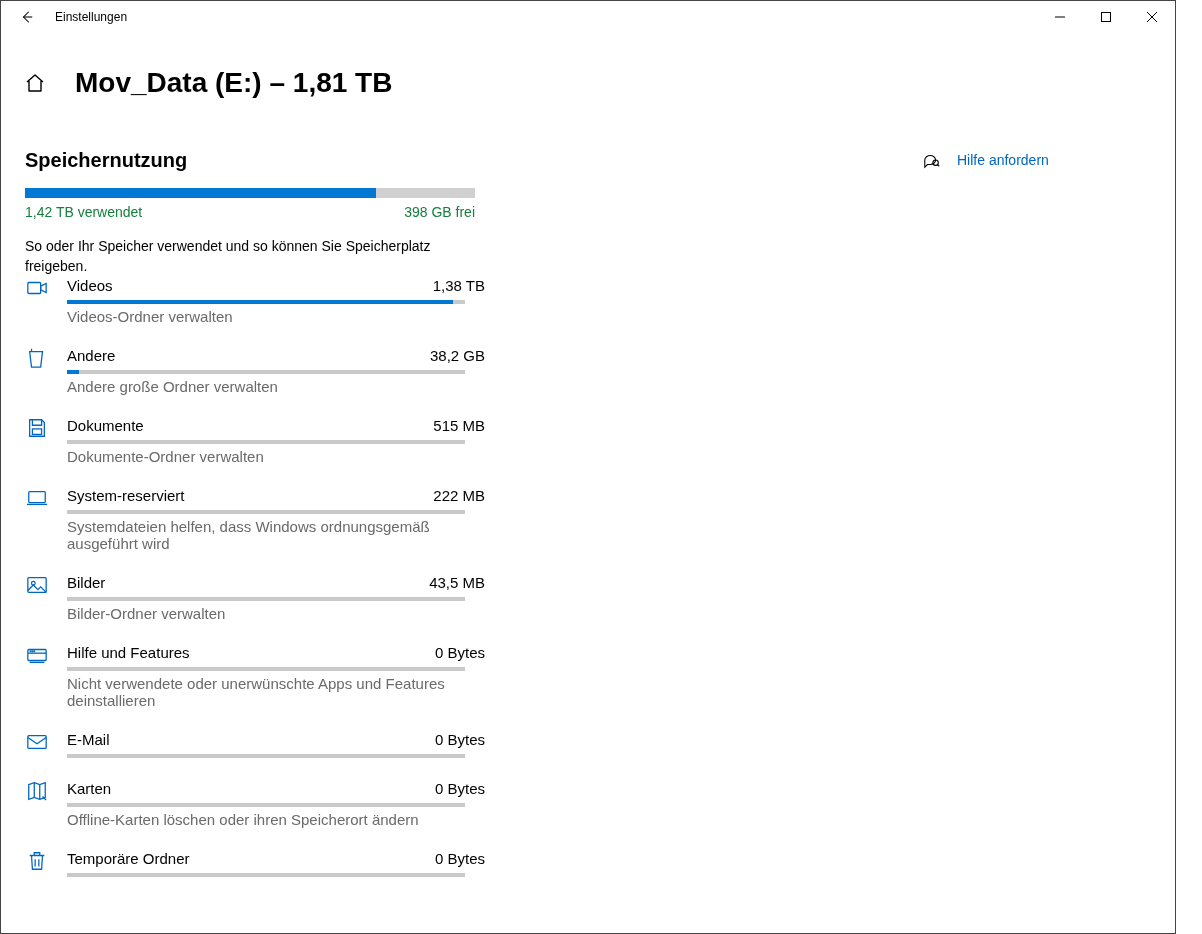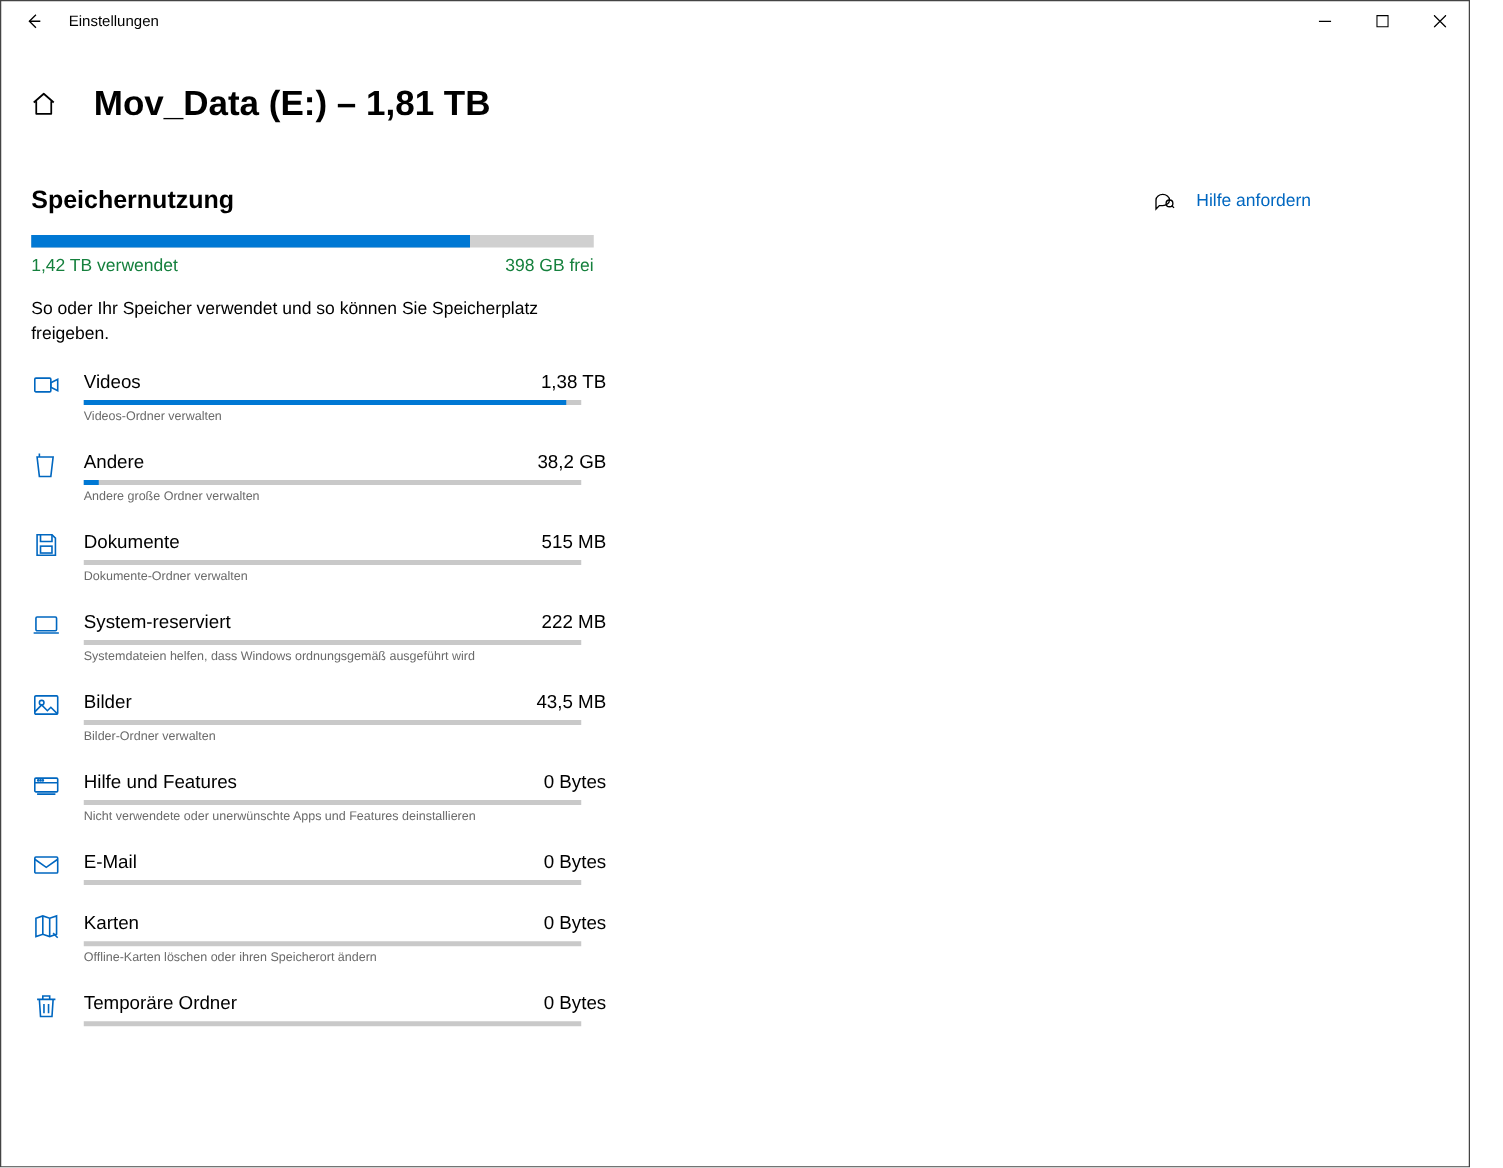--- a/index.html
+++ b/index.html
@@ -24,31 +24,31 @@
   .right-col .help-row{display:flex;align-items:center;gap:16px}
   .right-col .help-link{color:#0067c0;font-size:14px;cursor:pointer}
   .right-col .help-icon{width:18px;height:18px}
   h2.section{font-weight:700;font-size:20px;margin:30px 0 16px 0}
   
   .usage-bar{height:10px;width:450px;background:#d0d0d0;position:relative;display:flex}
   .usage-bar .fill{height:100%;background:#0078d4}
   .usage-labels{display:flex;justify-content:space-between;width:450px;font-size:14px;color:#15803d;margin-top:6px}
   .usage-desc{width:450px;font-size:14px;margin-top:16px;line-height:1.45}
   
-  .categories{margin-top:20px;width:460px}
+  .categories{width:460px}
   .cat{display:flex;align-items:flex-start;margin-bottom:22px;cursor:pointer}
   .cat .icon{width:24px;flex:0 0 24px;margin-right:18px;margin-top:0;color:#0067c0;display:flex;align-items:flex-start;justify-content:center}
   .cat .icon svg{width:22px;height:22px;stroke:#0067c0;fill:none;stroke-width:1.4}
   .cat .content{flex:1}
   .cat .top-row{display:flex;justify-content:space-between;align-items:baseline;font-size:15px}
   .cat .name{font-size:15px}
   .cat .size{font-size:15px}
   .cat .bar{height:4px;background:#c9c9c9;margin-top:6px;width:398px;position:relative;display:flex}
   .cat .bar .fill{height:100%;background:#0078d4}
-  .cat .sub{font-size:10px;color:#6a6a6a;margin-top:4px}
+  .cat .sub{font-size:15px;color:#6a6a6a;margin-top:4px}
 </style>
 </head>
 <body>
 
 <div class="window">
 
   <div class="titlebar">
     <div class="back-btn">
       <svg viewBox="0 0 16 16">
           <path d="M10 2 L4 8 L10 14" stroke="#000" stroke-width="1.2" fill="none"></path>

